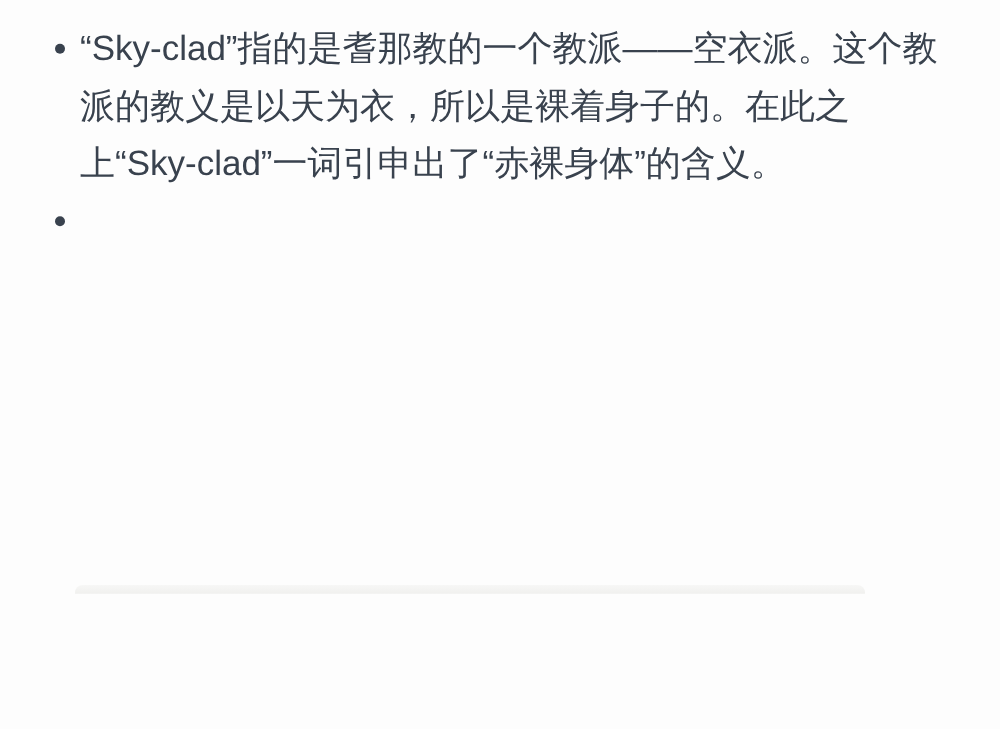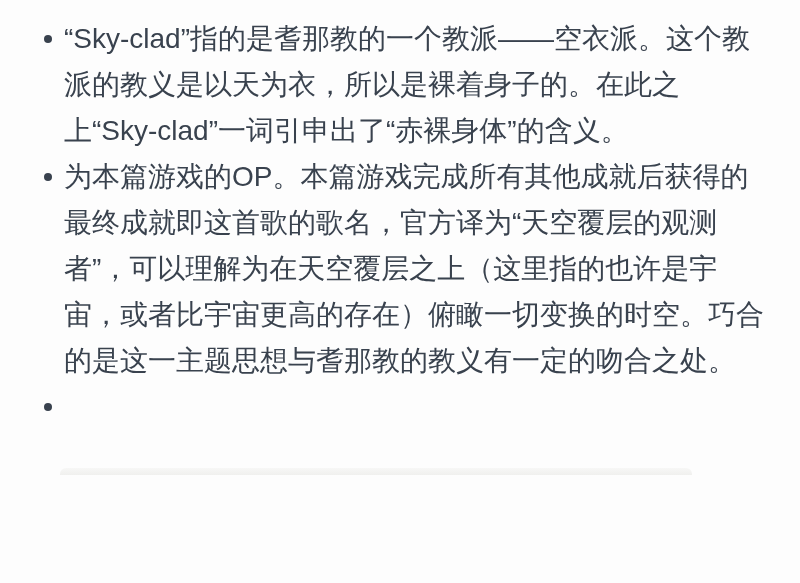--- a/index.html
+++ b/index.html
@@ -56,20 +56,16 @@
 <body>
 
 <div class="page">
   <ul class="notes">
     <li>
       <span class="bullet-dot"></span>
       <span>“Sky-clad”指的是耆那教的一个教派——空衣派。这个教派的教义是以天为衣，所以是裸着身子的。在此之上“Sky-clad”一词引申出了“赤裸身体”的含义。</span>
     </li>
     <li>
       <span class="bullet-dot"></span>
-      <span>为本篇游戏的OP。本篇游戏完成所有其他成就后获得的最终成就即这首歌的歌名，官方译为“天空覆层的观测者”，可以理解为在天空覆层之上（这里指的也许是宇宙，或者比宇宙更高的存在）俯瞰一切变换的时空。巧合的是这一主题思想与耆那教的教义有一定的吻合之处。</span>
-    </li>
-    <li>
-      <span class="bullet-dot"></span>
     </li>
   </ul>
   <div class="partial-bar"></div>
 </div>
 
 </body></html>

